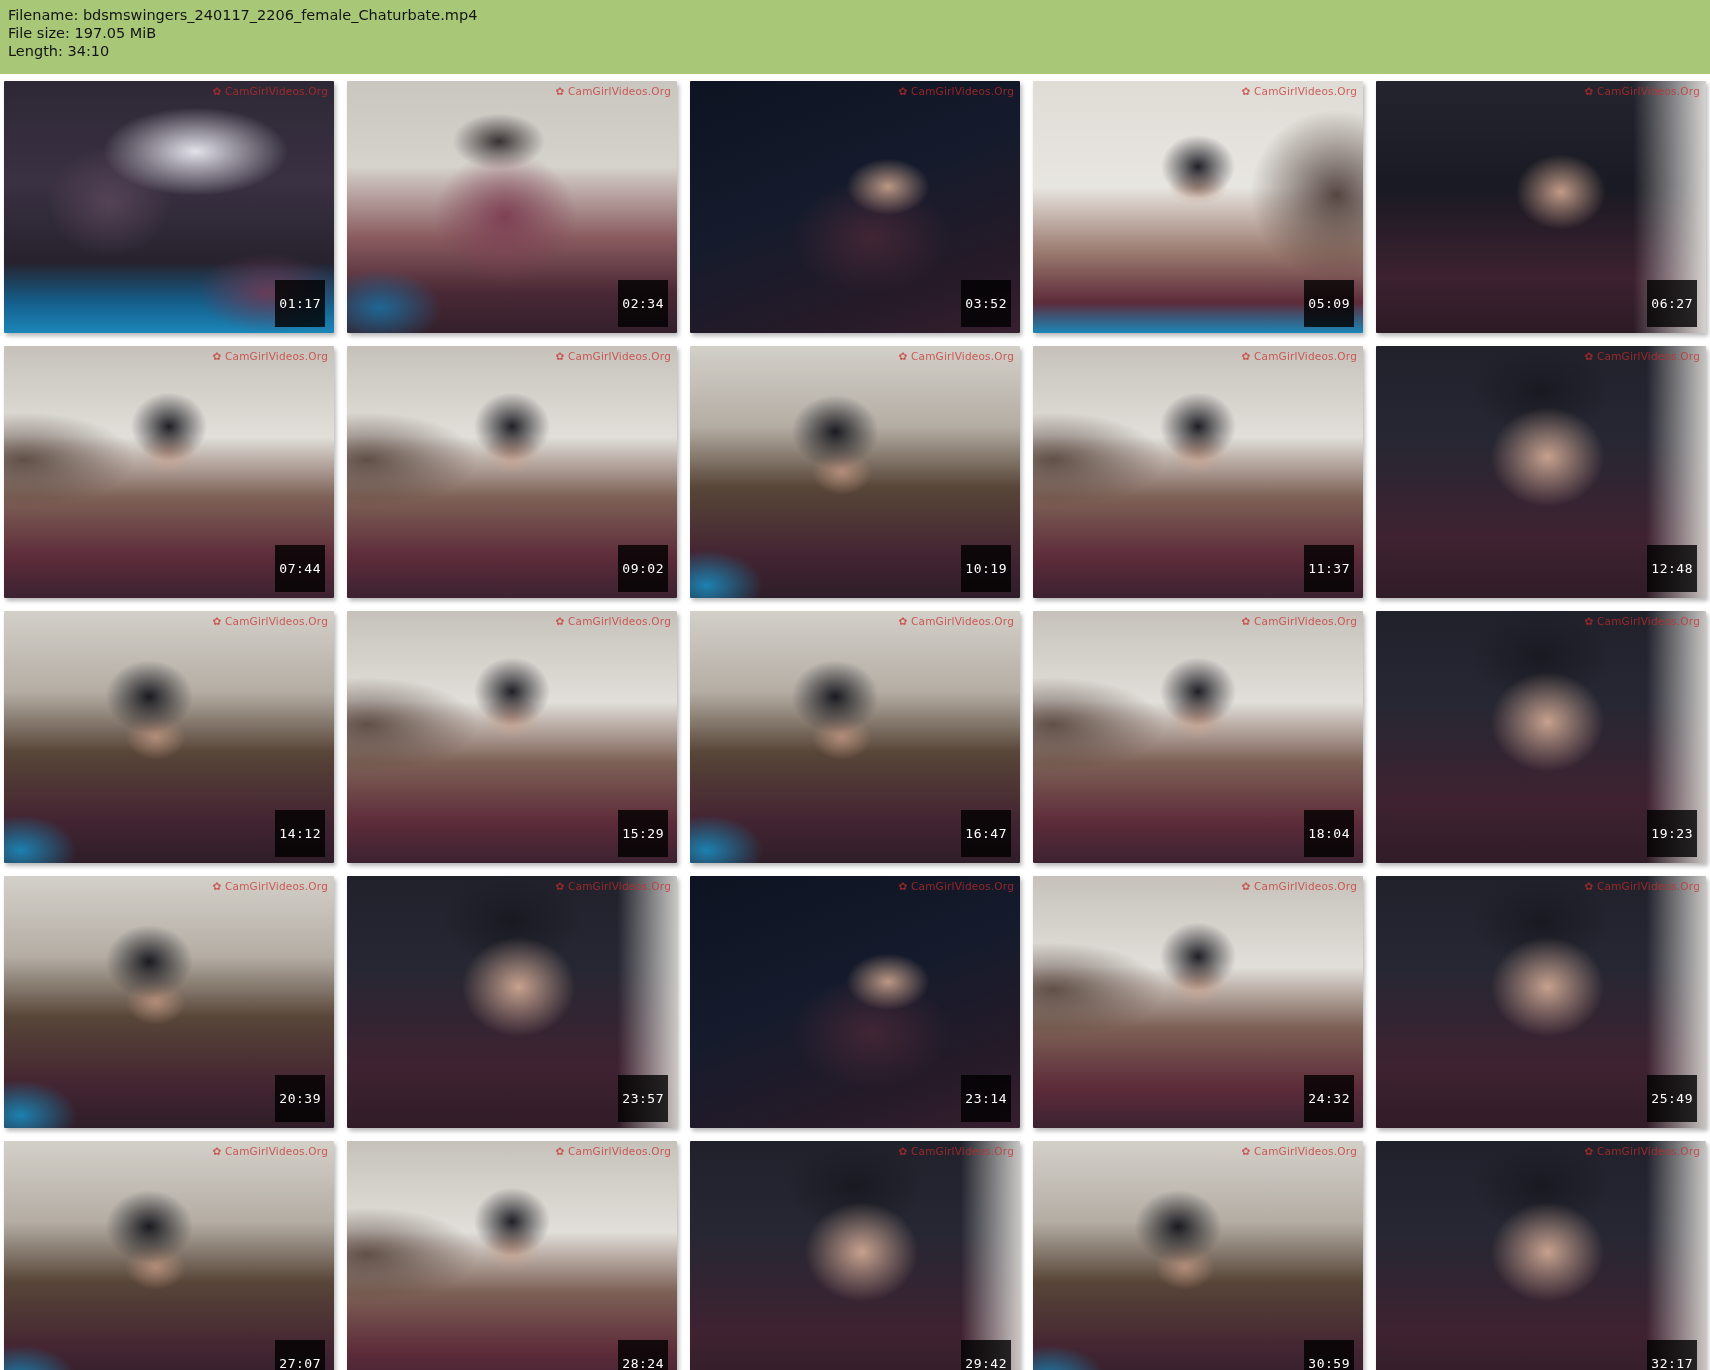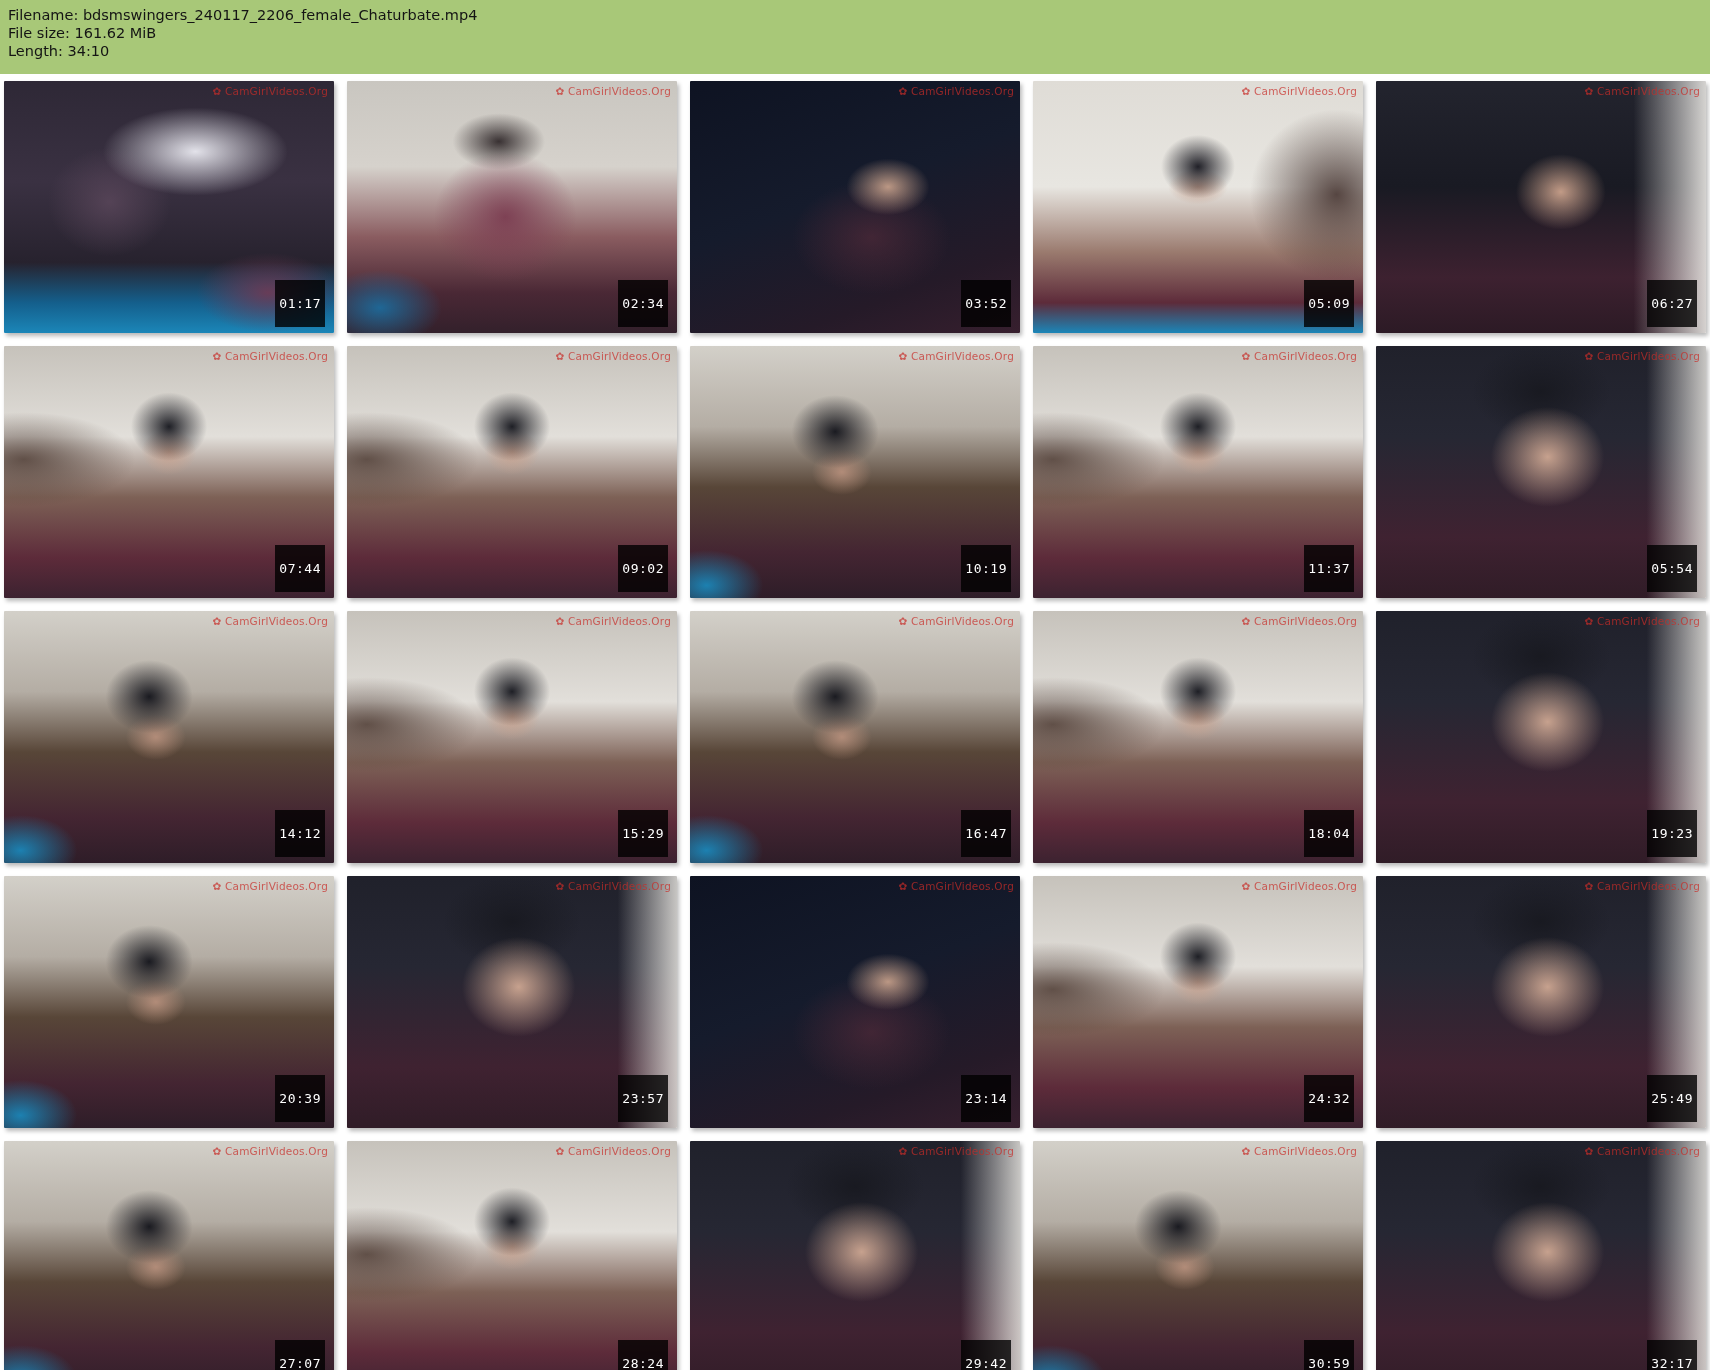--- a/index.html
+++ b/index.html
@@ -98,21 +98,21 @@
     radial-gradient(ellipse 30% 26% at 50% 18%, rgba(24,25,32,0.95), rgba(24,25,32,0) 70%),
     linear-gradient(270deg, rgba(228,226,221,0.85) 0%, rgba(228,226,221,0) 18%),
     linear-gradient(180deg,#20212b 0%,#262733 36%,#3f2231 76%,#301c27 100%); }
 </style>
 </head>
 <body style="background: rgb(255, 255, 255);">
 
 <header class="info-bar">
   <div class="hcol left">
     <div>Filename: bdsmswingers_240117_2206_female_Chaturbate.mp4</div>
-    <div>File size: 161.62 MiB</div>
+    <div>File size: 197.05 MiB</div>
     <div>Length: 34:10</div>
   </div>
 </header>
 
 <main class="grid" id="grid">
     <figure class="thumb scene-A">
     <span class="wm">✿ CamGirlVideos.Org</span>
     <span class="ts">01:17</span>
   </figure>
     <figure class="thumb scene-B">
@@ -142,21 +142,21 @@
     <figure class="thumb scene-G">
     <span class="wm">✿ CamGirlVideos.Org</span>
     <span class="ts">10:19</span>
   </figure>
     <figure class="thumb scene-F">
     <span class="wm">✿ CamGirlVideos.Org</span>
     <span class="ts">11:37</span>
   </figure>
     <figure class="thumb scene-H">
     <span class="wm">✿ CamGirlVideos.Org</span>
-    <span class="ts">05:54</span>
+    <span class="ts">12:48</span>
   </figure>
     <figure class="thumb scene-G">
     <span class="wm">✿ CamGirlVideos.Org</span>
     <span class="ts">14:12</span>
   </figure>
     <figure class="thumb scene-F">
     <span class="wm">✿ CamGirlVideos.Org</span>
     <span class="ts">15:29</span>
   </figure>
     <figure class="thumb scene-G">

